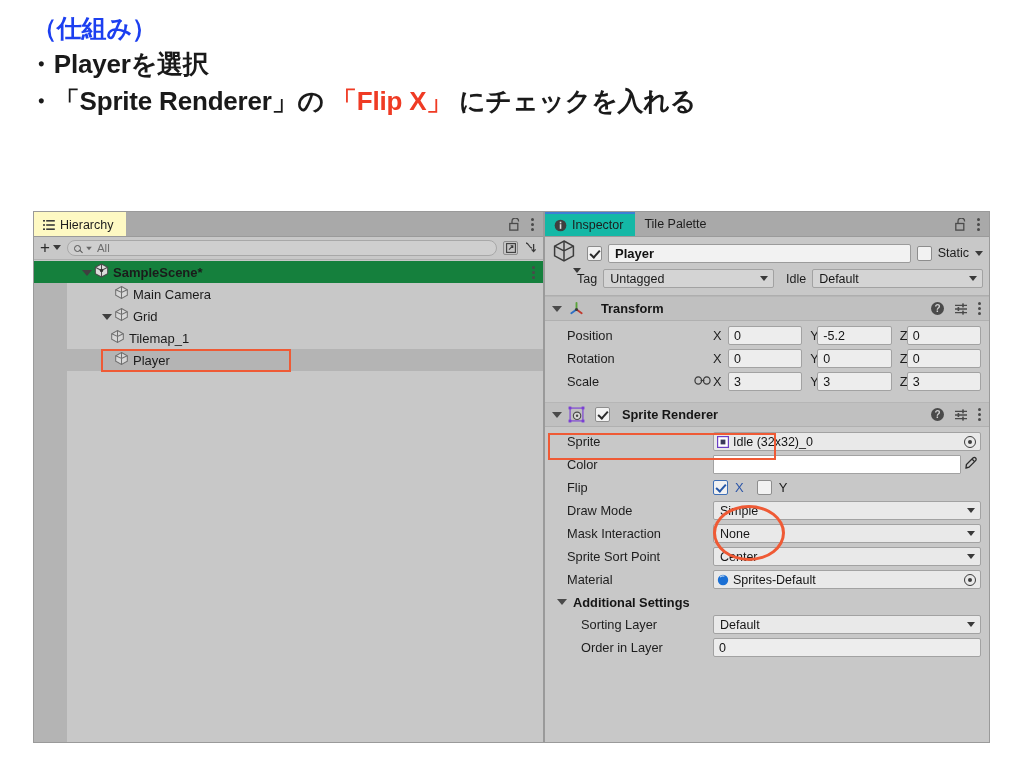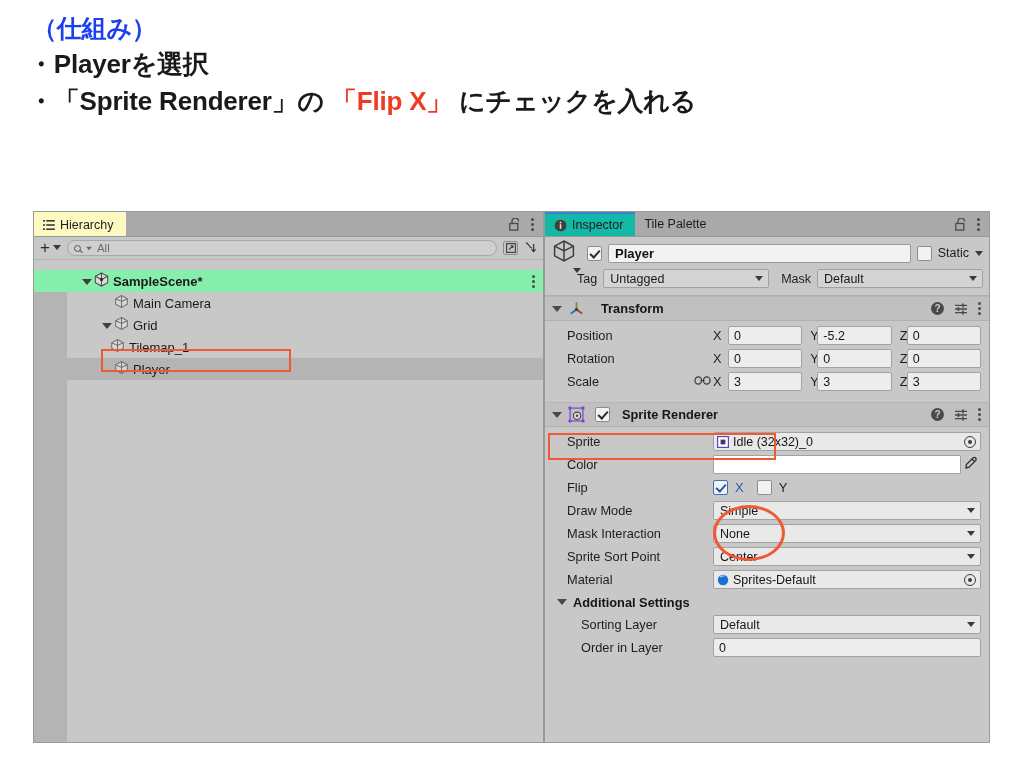--- a/index.html
+++ b/index.html
@@ -158,21 +158,21 @@
   }
   .tree-row {
     position: relative;
     height: 22px;
     display: flex; align-items: center;
     font-size: 13px;
     color: #1b1b1b;
     padding-left: 0;
     z-index: 2;
   }
-  .tree-row.scene { background: #86efac; font-weight: bold; margin-top: 9px; }
+  .tree-row.scene { background: #15803d; font-weight: bold; }
   .tree-row.selected { background: #b4b4b4; }
   .tw { display:inline-block; width:14px; flex:none; text-align:center; }
   .tw .tri {
     display: inline-block;
     width: 0; height: 0;
     border-left: 5px solid transparent;
     border-right: 5px solid transparent;
     border-top: 6px solid #3f3f3f;
     vertical-align: middle;
   }
@@ -544,21 +544,21 @@
           <span class="chk"></span>
           <span class="static-label">Static</span>
           <span class="dd-caret"></span>
         </div>
         <div class="go-row2">
           <span class="field-label">Tag</span>
           <span class="dropdown" style="flex:1">
             <span>Untagged</span>
             <span class="dd-caret"></span>
           </span>
-          <span class="field-label" style="margin-left:6px">Mask</span>
+          <span class="field-label" style="margin-left:6px">Idle</span>
           <span class="dropdown" style="flex:1">
             <span>Default</span>
             <span class="dd-caret"></span>
           </span>
         </div>
       </div>
 
       <div class="comp-header">
         <span class="tri-sm"></span>
         <span class="ico">

